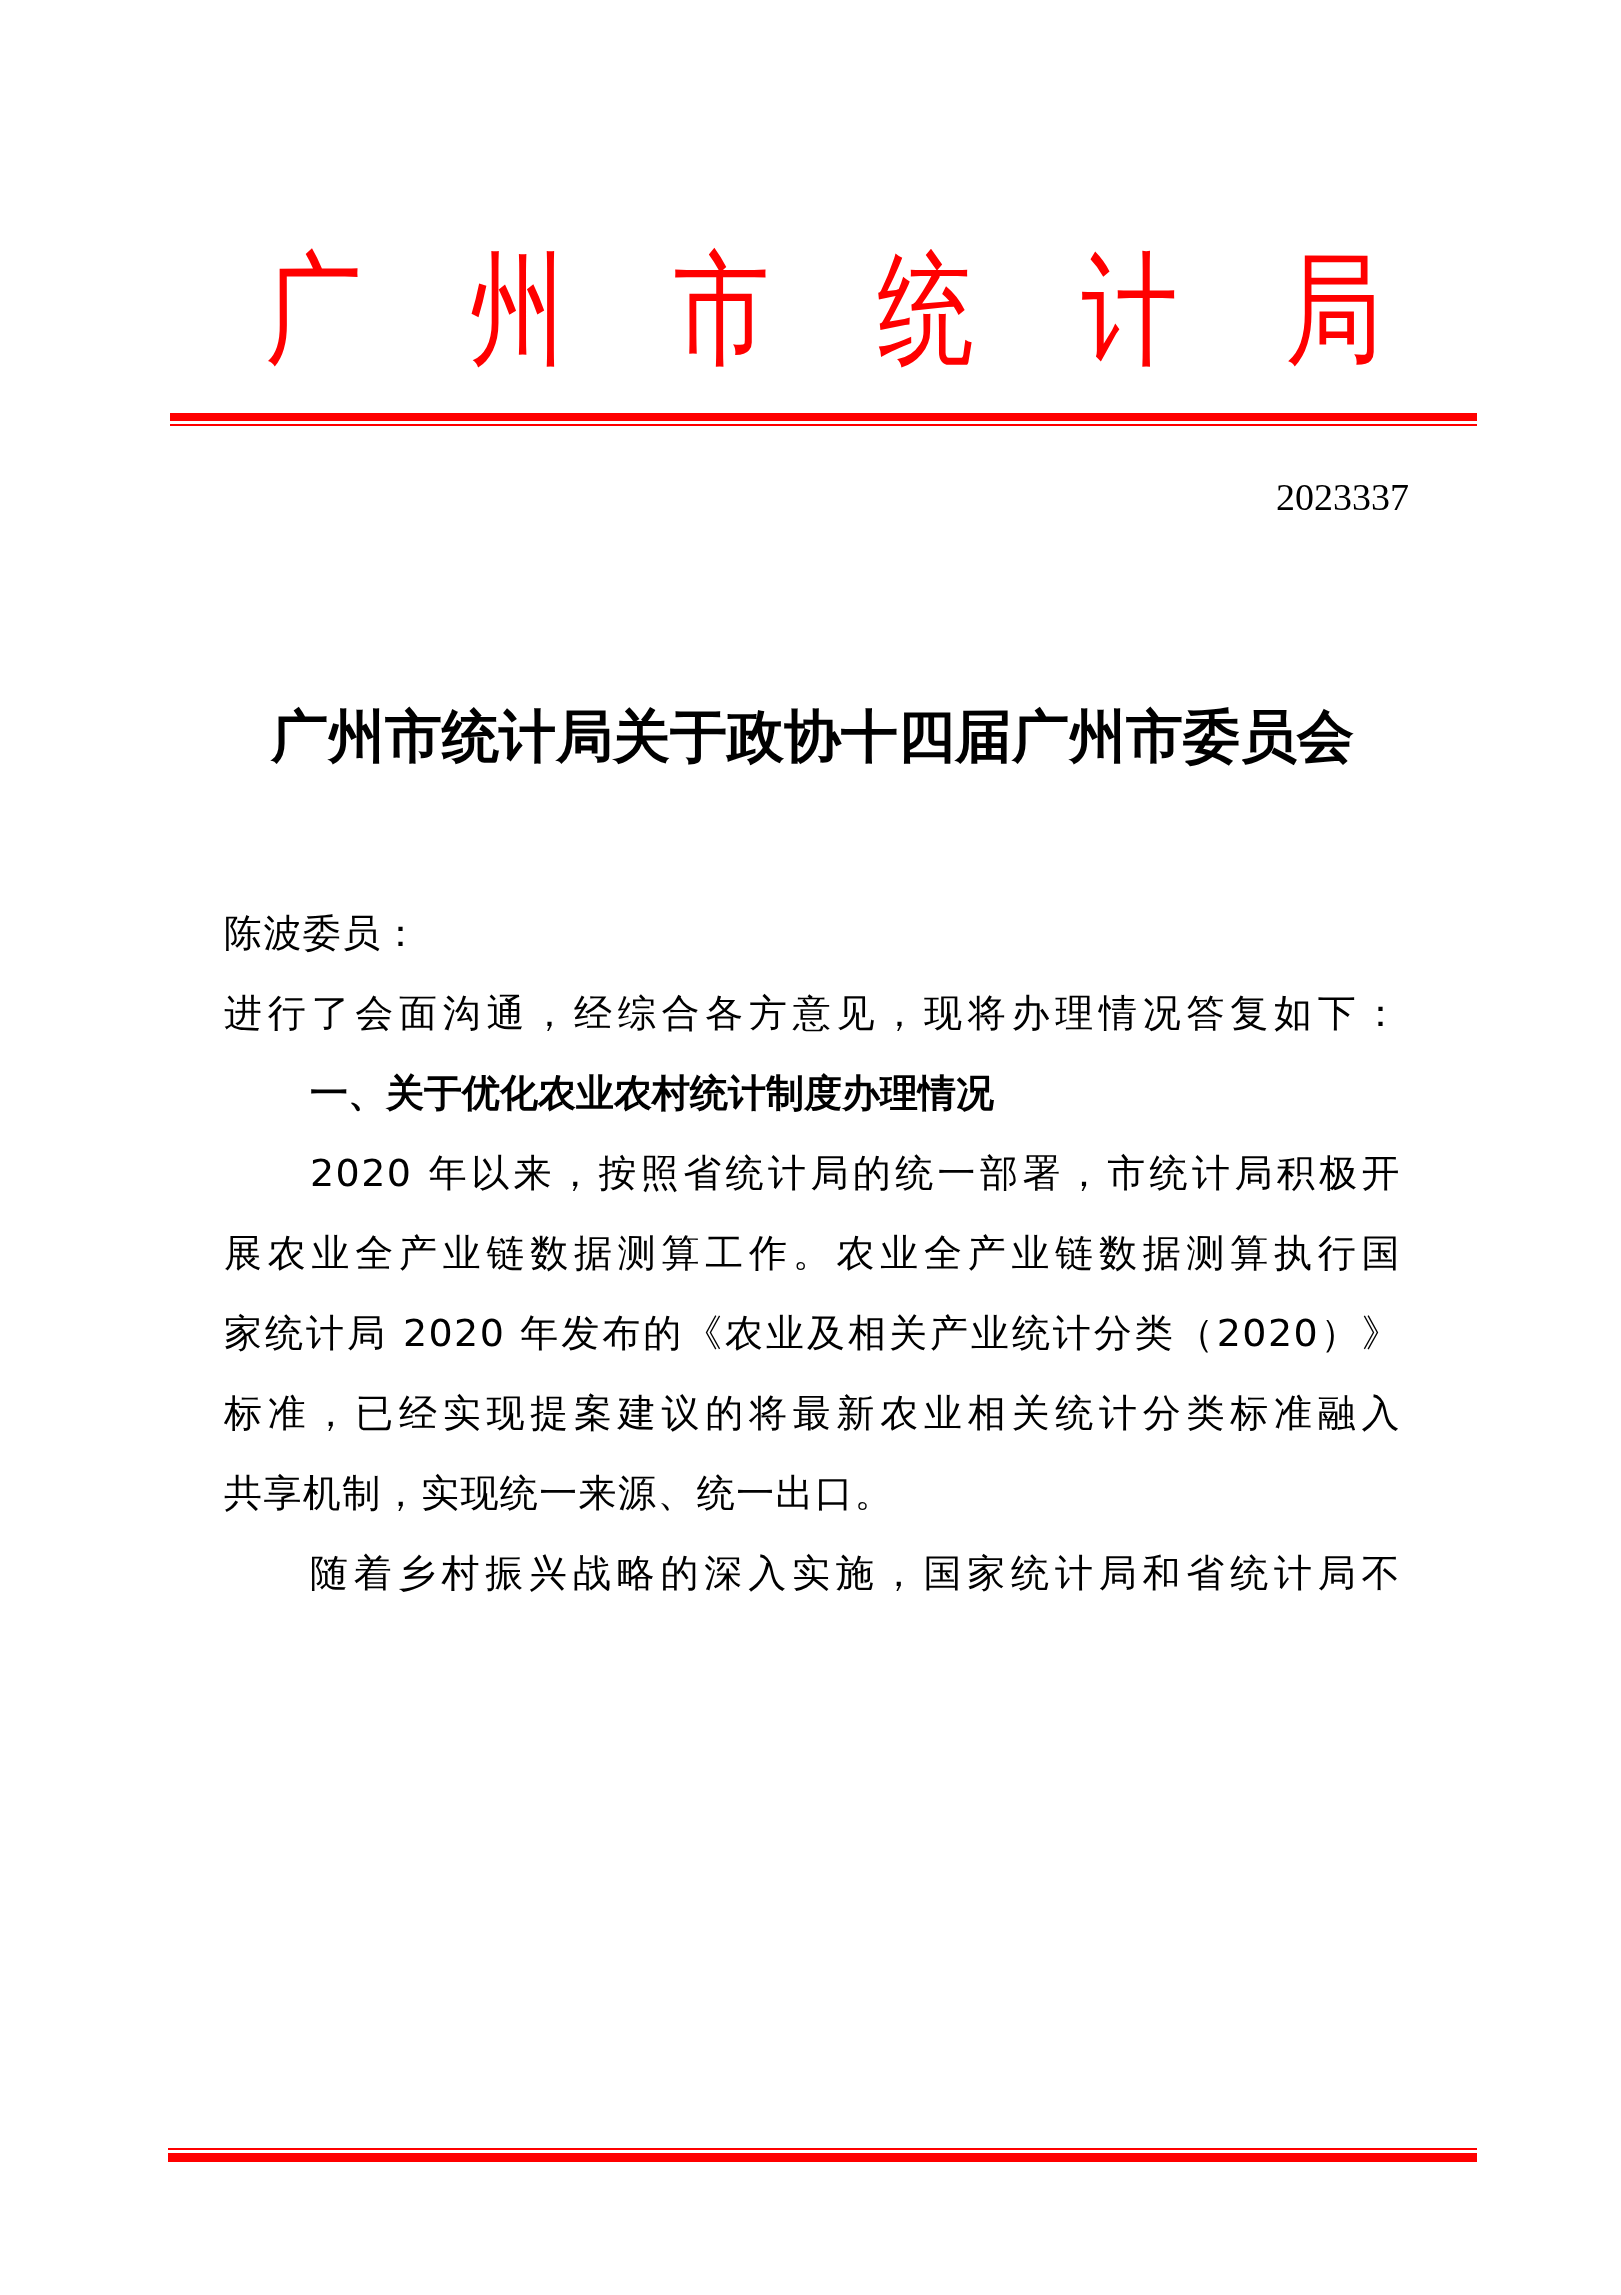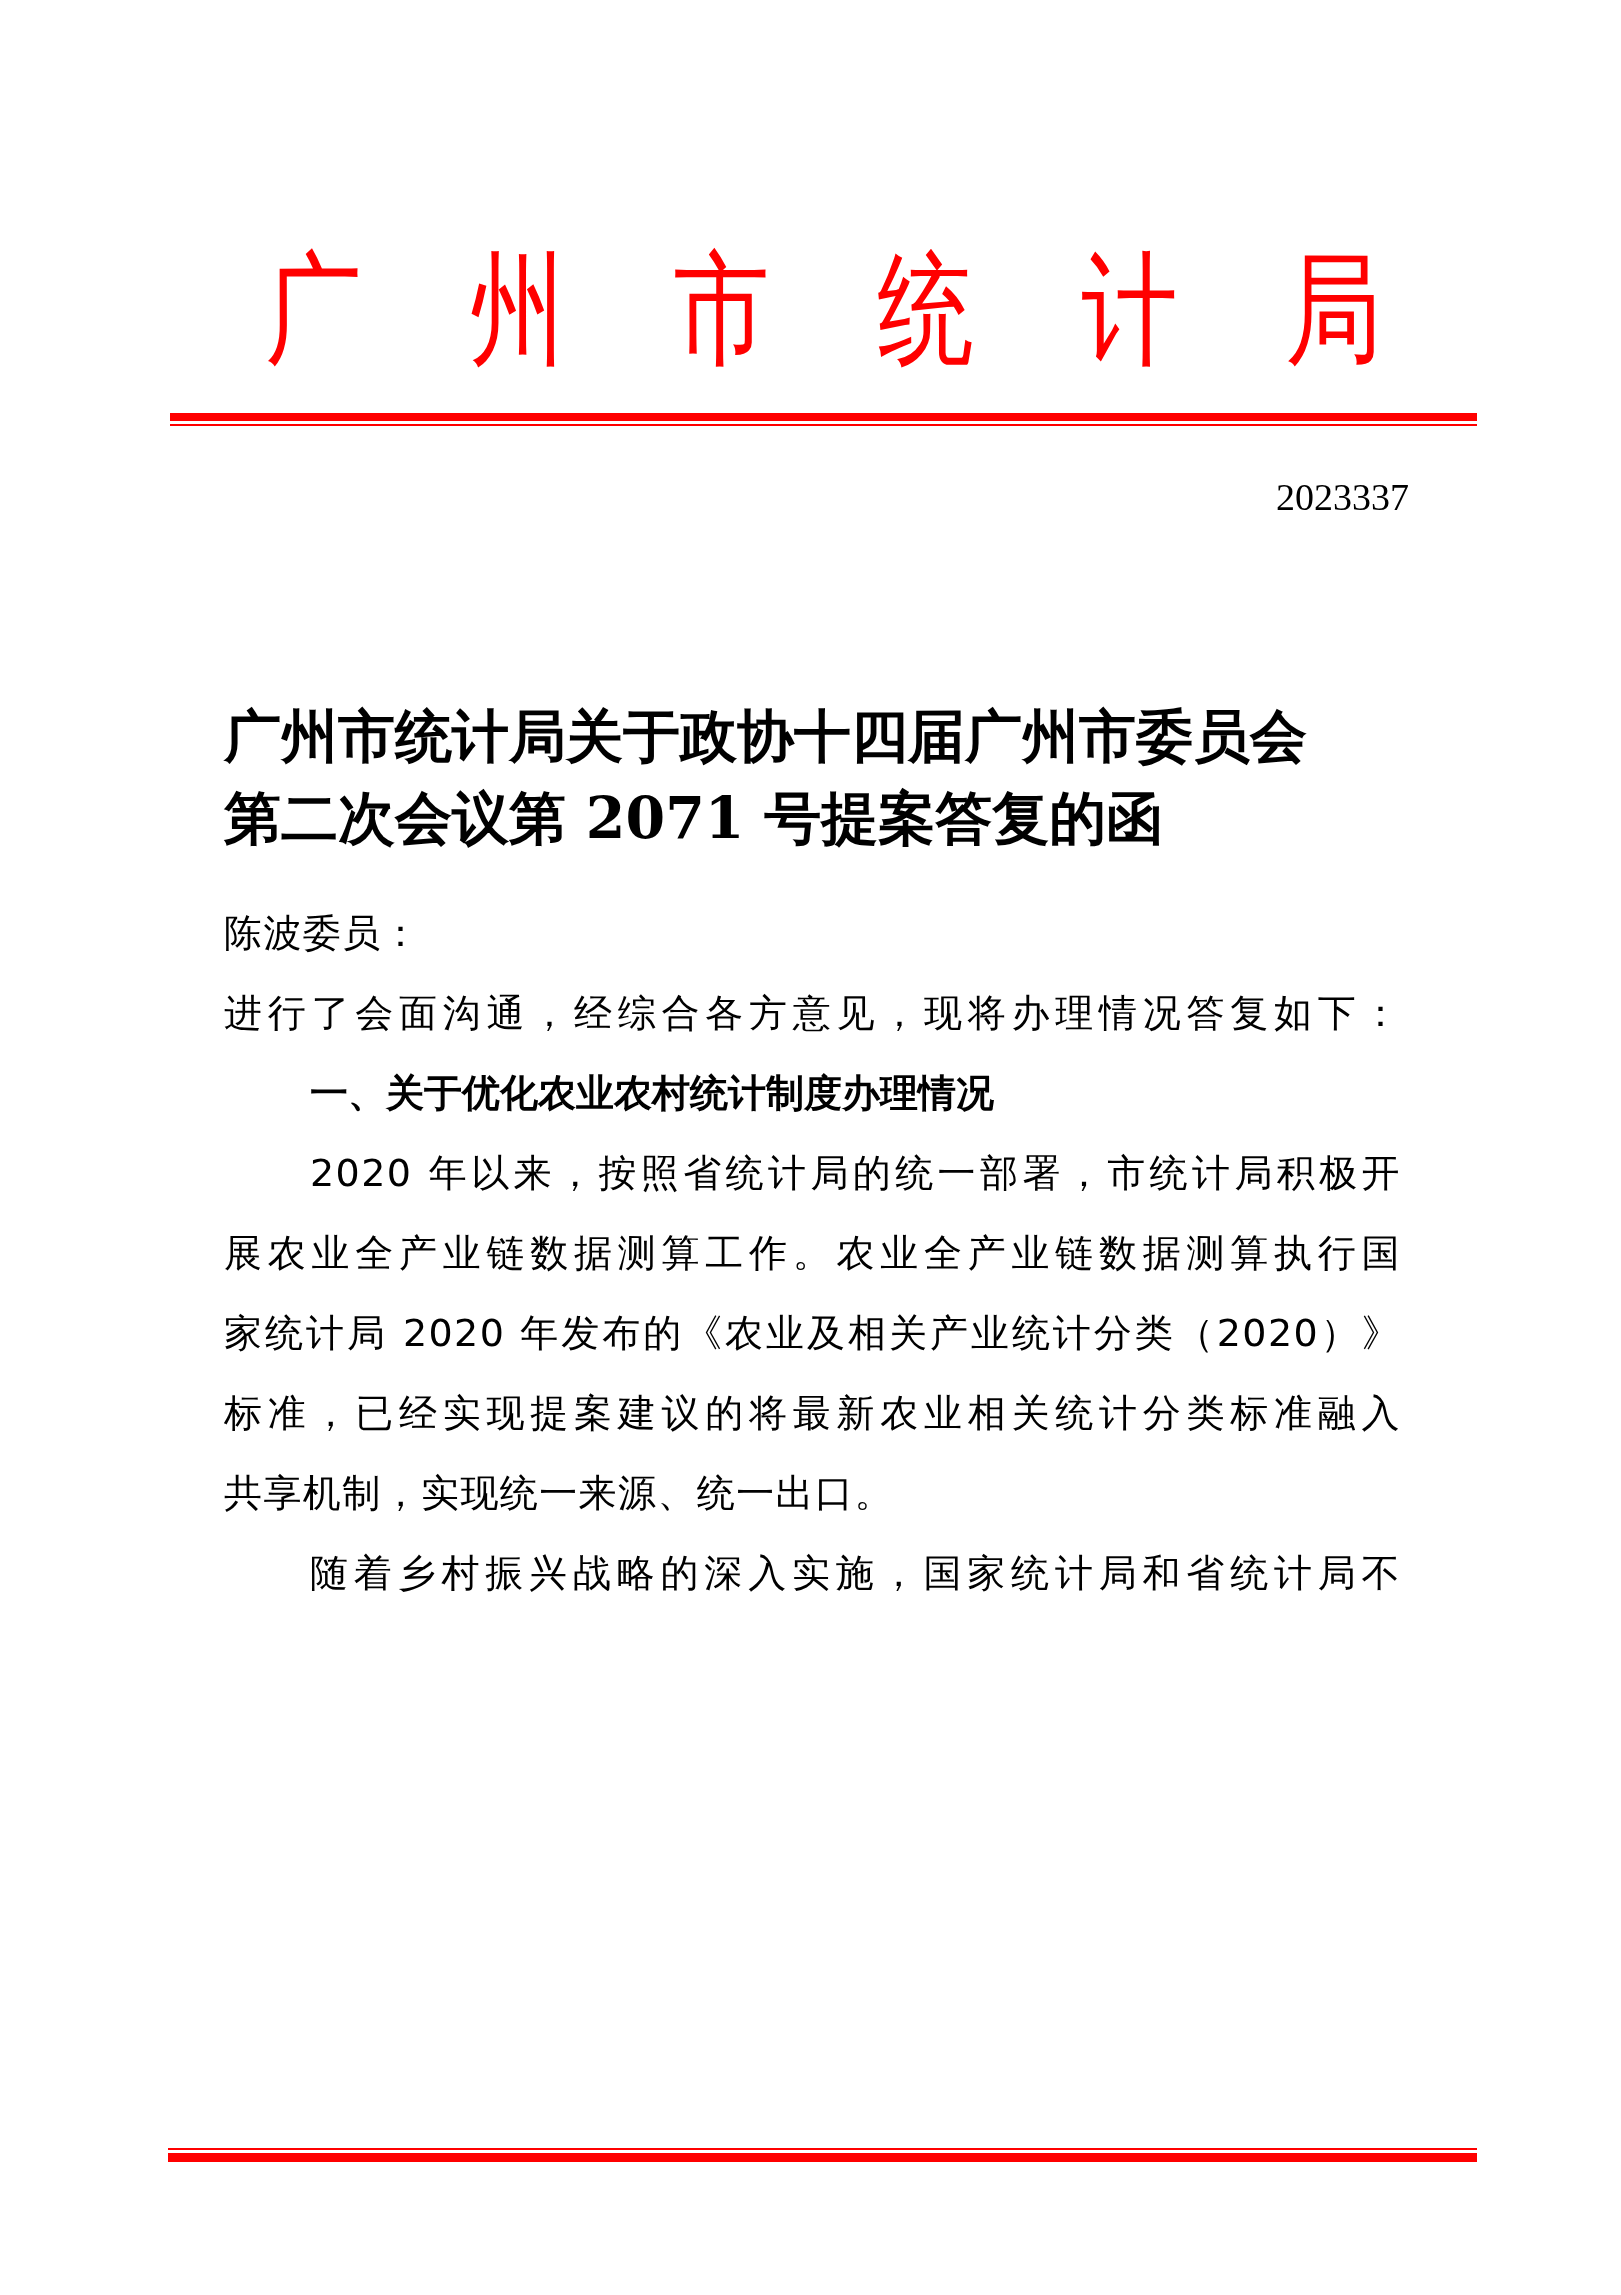--- a/index.html
+++ b/index.html
@@ -12,21 +12,21 @@
                    font-family:"DejaVu Serif","Liberation Serif",serif; font-weight:normal;
                    transform:scaleX(0.78); display:inline-block; }
   .rule-top { position:absolute; left:170px; width:1307px; top:413px; height:14.3px; }
   .rule-top .thick { position:absolute; left:0; right:0; top:0; height:8.2px; background:#ff0000; }
   .rule-top .thin { position:absolute; left:0; right:0; top:11px; height:2px; background:#ff0000; }
   .rule-bottom { position:absolute; left:168px; width:1309px; top:2148px; height:15px; }
   .rule-bottom .thin { position:absolute; left:0; right:0; top:0; height:2px; background:#ff0000; }
   .rule-bottom .thick { position:absolute; left:0; right:0; top:4.8px; height:8.9px; background:#ff0000; }
   .doc-number { position:absolute; right:213px; top:477px; font-size:38px; line-height:41px;
                 font-family:"Liberation Serif","DejaVu Serif",serif; }
-  .title { position:absolute; left:224px; width:1177px; top:695px; 
+  .title { position:absolute; left:224px; width:1177px; top:695px; text-align:center;
            font-size:57px; line-height:82px; font-weight:bold;
            font-family:"DejaVu Serif","Liberation Serif",serif; }
   .title div { white-space:nowrap; }
   .body { position:absolute; left:224px; width:1177px; top:893px;
           font-size:38px; line-height:80px;
           font-family:"DejaVu Sans","Liberation Sans",sans-serif; }
   .body .line { display:block; white-space:nowrap; text-align:justify; text-align-last:justify; letter-spacing:1.4px; }
   .body .line.last { text-align-last:left; }
   .body .heading { display:block; white-space:nowrap; padding-left:86px; font-weight:bold;
                    font-family:"DejaVu Sans","Liberation Sans",sans-serif; }
@@ -45,21 +45,20 @@
 
 <div class="rule-top">
   <div class="thick"></div>
   <div class="thin"></div>
 </div>
 
 <div class="doc-number">2023337</div>
 
 <div class="title">
   <div>广州市统计局关于政协十四届广州市委员会</div>
-  <div>第二次会议第 2071 号提案答复的函</div>
 </div>
 
 <div class="body">
   <span class="line last">陈波委员：</span>
 
   <div>
     <span class="line">进行了会面沟通，经综合各方意见，现将办理情况答复如下：</span>
   </div>
 
   <span class="heading">一、关于优化农业农村统计制度办理情况</span>

